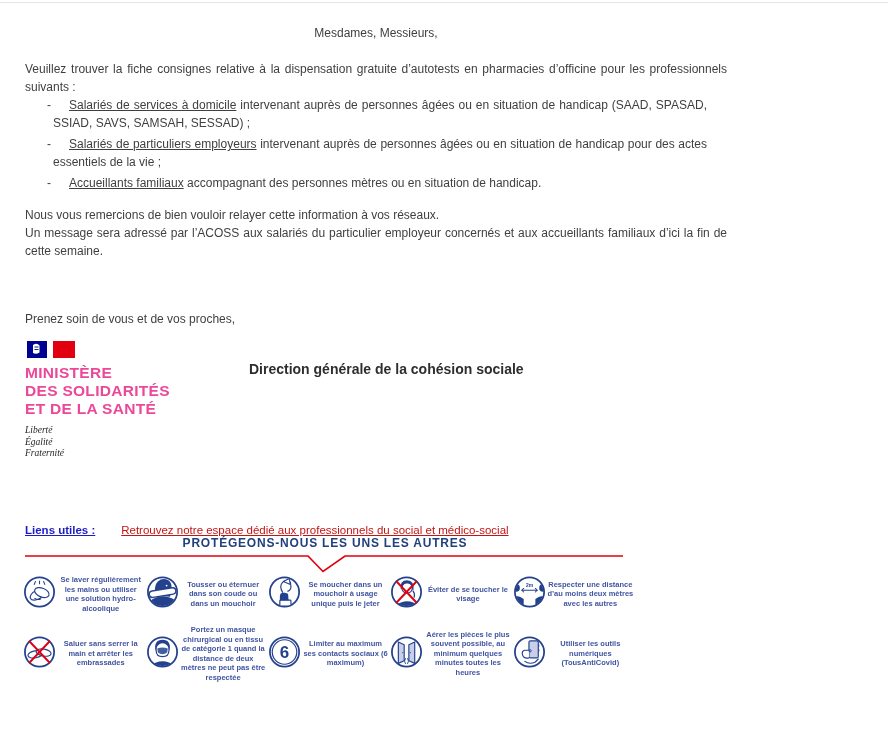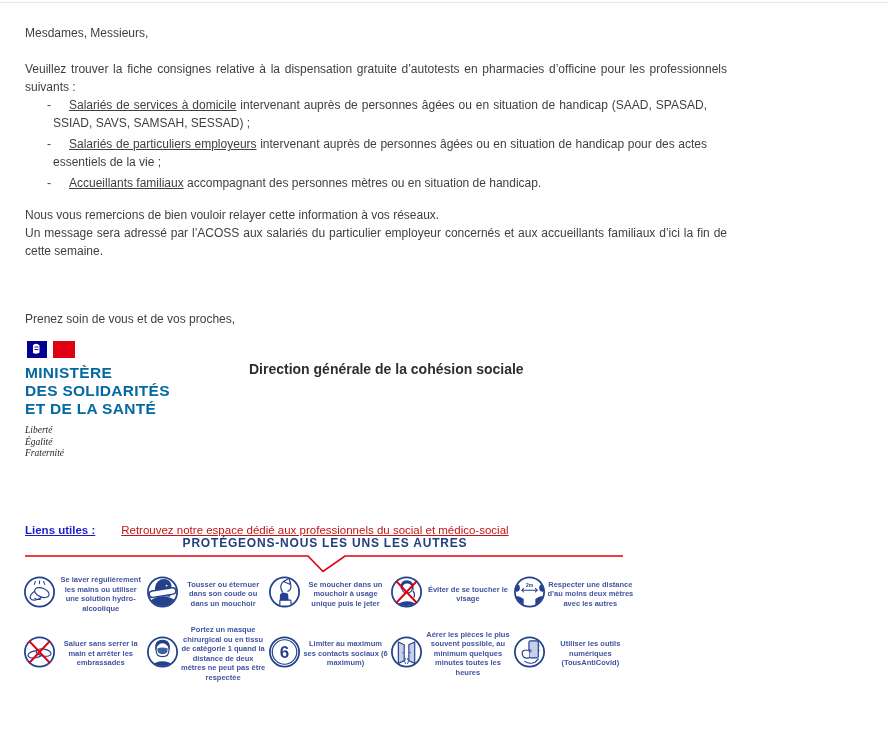--- a/index.html
+++ b/index.html
@@ -5,35 +5,35 @@
   html,body { margin:0; padding:0; background:#fff; }
   .page {
     position:relative; width:888px; height:750px; background:#fff;
     font-family:"Liberation Sans", sans-serif; color:#3f3f3f; overflow:hidden;
   }
   .top-divider { position:absolute; top:2px; left:0; width:888px; height:1px; background:#e7e7e7; }
 
   
   .doc { position:absolute; left:25px; top:0; width:702px; font-size:12px; line-height:18px; }
   .doc .abs { position:absolute; left:0; width:702px; }
-  .greeting { top:24px; }
+  .greeting { top:24px;text-align:center; }
   .intro    { top:60px; text-align:justify; }
   .bullets  { top:96px; }
   .bullet   { position:relative; margin-left:28px; width:654px; text-indent:16px; text-align:justify; line-height:18px; }
   .bullet + .bullet { margin-top:3px; }
   .bullet .dash { position:absolute; left:-6px; top:0; text-indent:0; }
   .bullet .lead { text-decoration:underline; }
   .thanks  { top:206px; }
   .acoss   { top:224px; text-align:justify; }
   .closing { top:310px; }
 
   
   .logo { position:absolute; left:25px; top:341px; width:210px; }
   .flag { margin-left:2px; display:block; }
-  .ministry-name { margin-top:5px; font-weight:bold; font-size:15.5px; line-height:18px; letter-spacing:0.3px; color:#0369a1; }
+  .ministry-name { margin-top:5px; font-weight:bold; font-size:15.5px; line-height:18px; letter-spacing:0.3px; color:#ec4899; }
   .motto { margin-top:7px; font-family:"Liberation Serif", serif; font-style:italic; font-size:9.5px; line-height:11.5px; color:#1f1f1f; }
   .direction { position:absolute; left:249px; top:360px; font-weight:bold; font-size:14px; line-height:18.5px; color:#2e2e2e; }
 
   
   .links { position:absolute; left:25px; top:478px; font-size:11.5px; line-height:18px; }
   .link-label { display:inline-block; min-width:93px; color:#1c1cc4; font-weight:bold; text-decoration:underline;margin-top:43px; }
   .useful-link { color:#c41414; text-decoration:underline; cursor:pointer; }
   .hotline-number { color:#e8110e; font-weight:bold; font-size:13.5px; letter-spacing:0.6px; }
   .hotline-note { color:#e8110e; font-size:8.5px; }
 

